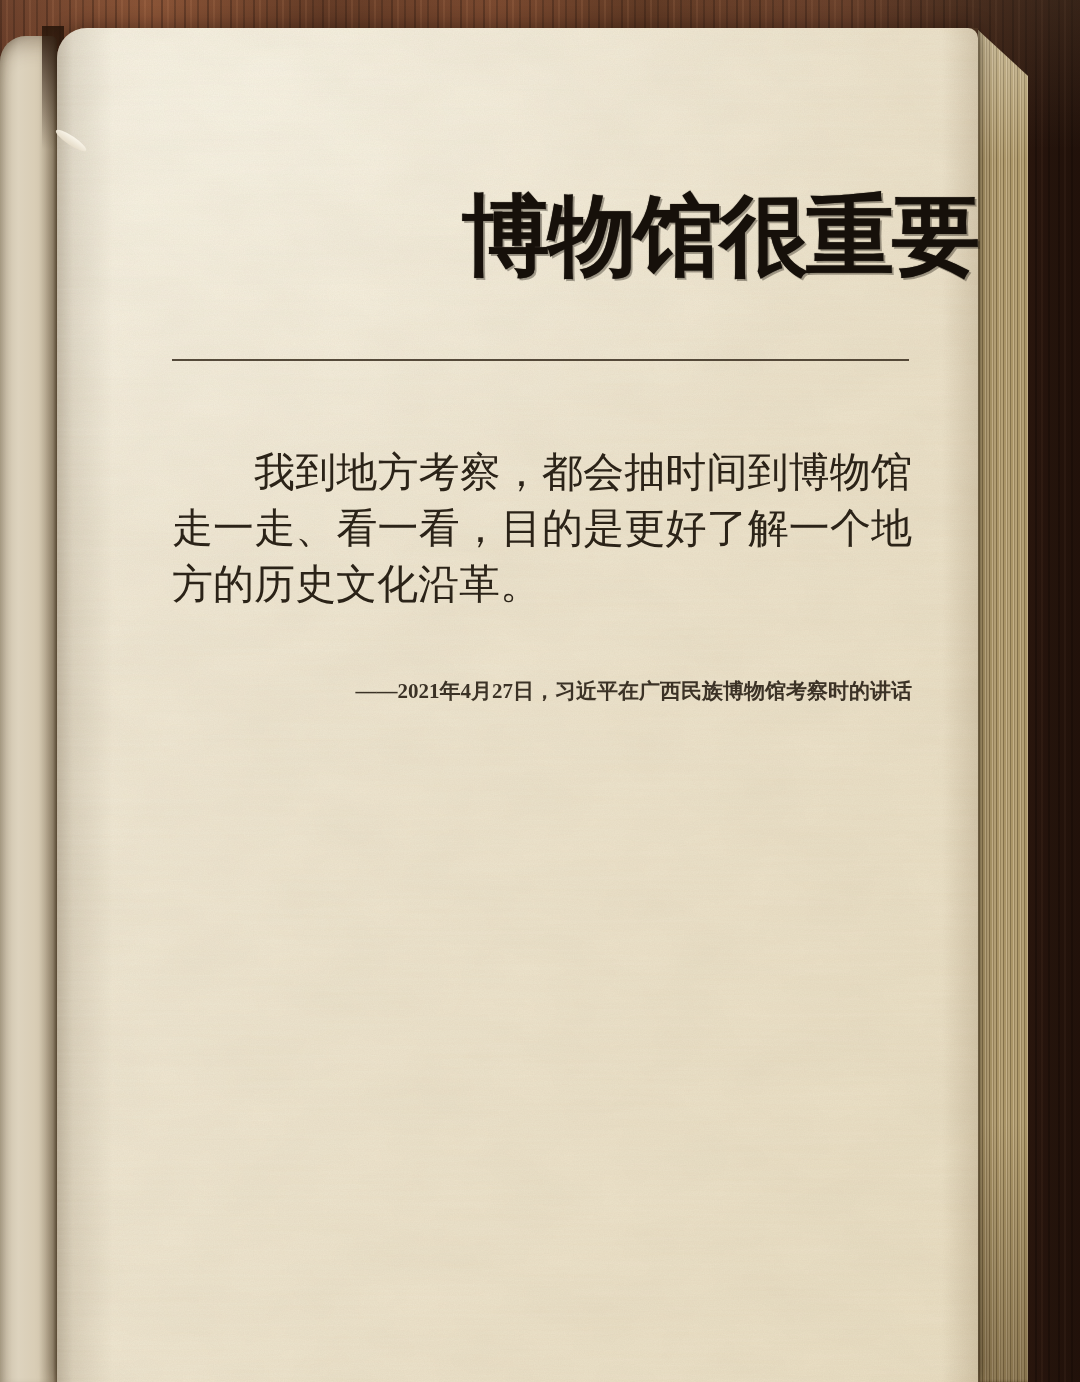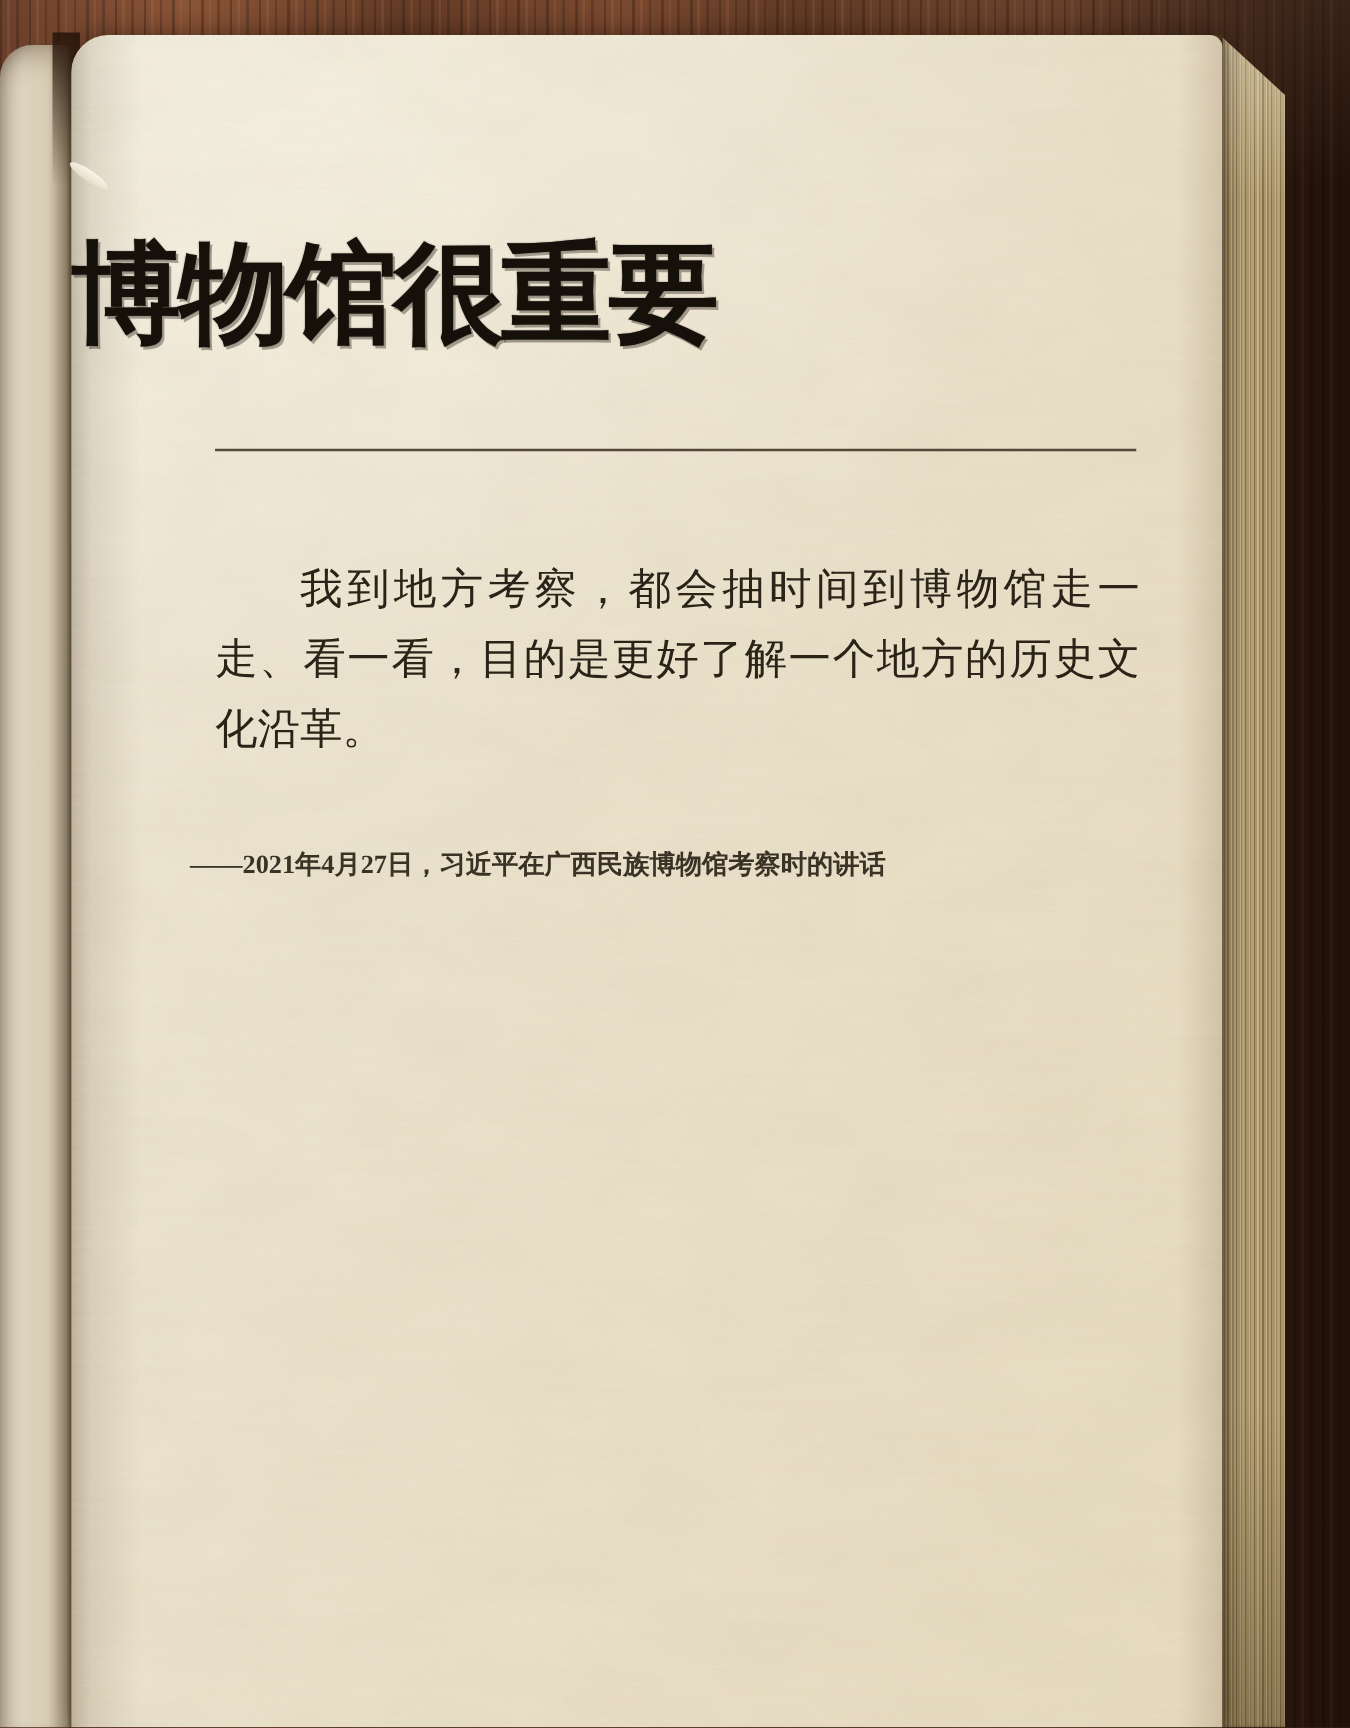--- a/index.html
+++ b/index.html
@@ -66,36 +66,36 @@
       linear-gradient(180deg, rgba(255,250,235,0.30), rgba(255,250,235,0) 130px),
       linear-gradient(0deg, rgba(55,38,18,0.30), rgba(55,38,18,0) 260px),
       repeating-linear-gradient(90deg,
         #c4b089 0 1px, #99855c 1px 2px, #b5a176 2px 4px,
         #84714b 4px 5px, #ab9668 5px 7px);
     box-shadow:inset 2px 0 3px rgba(50,35,15,0.5);
   }
   
   .content{position:relative;z-index:2;}
   .title{
-    margin:154px 0 0;padding:0;text-align:left;
+    margin:154px 0 0;padding:0;text-align:right;
     font-size:88px;line-height:110px;letter-spacing:-2px;font-weight:900;
     color:#16100a;
     text-shadow:0 0 1px rgba(22,16,10,0.85), 2px 2px 0 rgba(22,16,10,0.35);
   }
   .divider{margin:67px 0 0 115px;width:737px;height:2px;background:#3a2e1f;opacity:.85;}
   .quote{margin:0;}
   .qtext{
     width:740px;margin:83px 0 0 115px;padding:0;
-    font-size:34px;line-height:56px;text-align:justify;text-indent:2em;
+    font-size:41px;line-height:56px;text-align:justify;text-indent:2em;
     color:#2b2318;letter-spacing:0;
   }
   .q2 .qtext{margin-top:110px;}
   .attr{
     width:760px;margin:64px 0 0 95px;padding:0 18px 0 0;
-    font-size:21px;line-height:30px;font-weight:600;
+    font-size:21px;line-height:30px;text-align:right;font-weight:600;
     color:#3b3226;
   }
   .q2 .attr{margin-top:66px;width:782px;margin-left:68px;padding-right:23px;}
 </style>
 </head>
 <body>
 
 <div class="scene">
   <div class="wood"></div>
 

